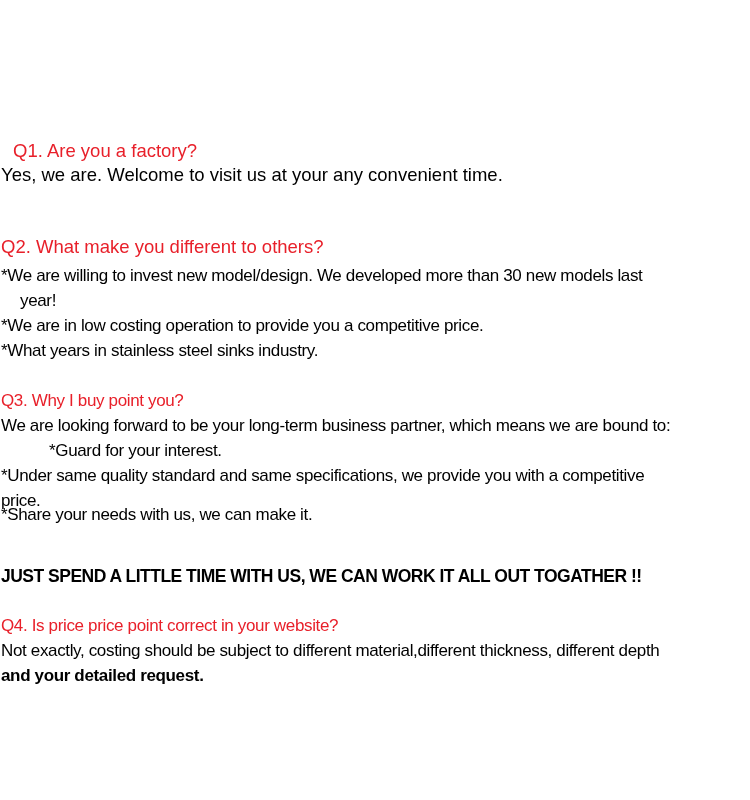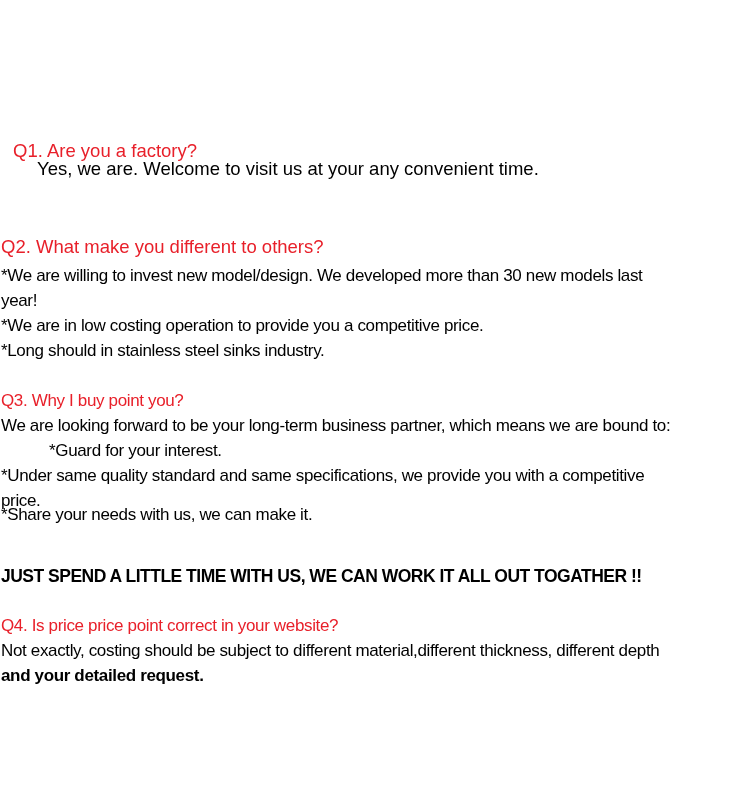--- a/index.html
+++ b/index.html
@@ -9,27 +9,27 @@
   .big { font-size: 18.5px; }
   .small { font-size: 17px; letter-spacing: -0.35px; }
   .q { color: #e8202a; }
   .bold { font-weight: bold; font-size: 17.5px; letter-spacing: -0.5px; }
 </style>
 </head>
 <body>
 
 <div>
   <div class="line big q" style="top:140px;padding-left:12px;">Q1. Are you a factory?</div>
-  <div class="line big" style="top:158px;padding-left:36px;">Yes, we are. Welcome to visit us at your any convenient time.</div>
+  <div class="line big" style="top:164px;">Yes, we are. Welcome to visit us at your any convenient time.</div>
 
   <div class="line big q" style="top:236px;">Q2. What make you different to others?</div>
   <div class="line small" style="top:266px;">*We are willing to invest new model/design. We developed more than 30 new models last</div>
-  <div class="line small" style="top:291px;">year!</div>
+  <div class="line small" style="top:291px;padding-left:19px;">year!</div>
   <div class="line small" style="top:316px;">*We are in low costing operation to provide you a competitive price.</div>
-  <div class="line small" style="top:341px;">*Long should in stainless steel sinks industry.</div>
+  <div class="line small" style="top:341px;">*What years in stainless steel sinks industry.</div>
 
   <div class="line small q" style="top:391px;">Q3. Why I buy point you?</div>
   <div class="line small" style="top:416px;">We are looking forward to be your long-term business partner, which means we are bound to:</div>
   <div class="line small" style="top:441px;padding-left:48px;">*Guard for your interest.</div>
   <div class="line small" style="top:466px;">*Under same quality standard and same specifications, we provide you with a competitive</div>
   <div class="line small" style="top:491px;text-align:right;">price.</div>
   <div class="line small" style="top:488px;margin-top:17px;">*Share your needs with us, we can make it.</div>
 
   <div class="line bold" style="top:566px;">JUST SPEND A LITTLE TIME WITH US, WE CAN WORK IT ALL OUT TOGATHER !!</div>
 

